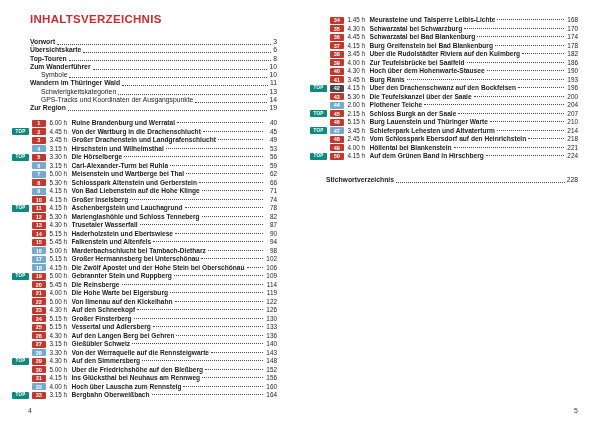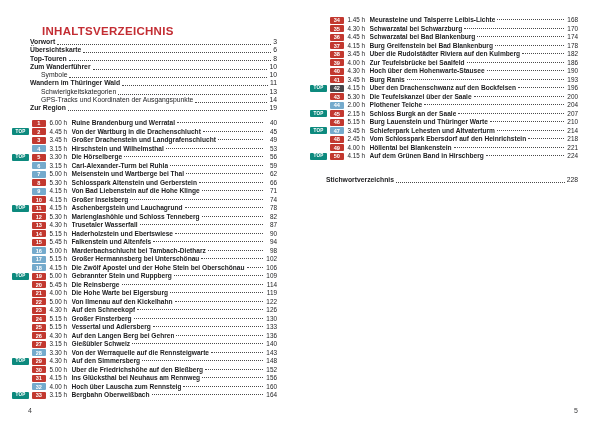--- a/index.html
+++ b/index.html
@@ -1,21 +1,21 @@
 <!DOCTYPE html>
 <html style="--title-red: #c32d33; --badge-red: #c2382f; --badge-blue: #74aacc; --badge-black: #47474b; --top-teal: #0d8a7e;"><head>
 <meta charset="utf-8">
 <style>
   html,body{margin:0;padding:0;background:#ffffff;}
   .book{position:relative;width:600px;height:428px;background:#ffffff;overflow:hidden;
         font-family:"Liberation Sans",sans-serif;color:#1d1d1f;}
   .page{position:absolute;top:0;width:300px;height:428px;}
   .page.left{left:0;}
   .page.right{left:300px;}
-  h1.toc-title{position:absolute;left:30px;top:13px;margin:12px;font-size:11.5px;
+  h1.toc-title{position:absolute;left:30px;top:13px;margin:0;font-size:11.5px;
         font-weight:bold;letter-spacing:.3px;color:var(--title-red,#c32d33);}
   .intro{position:absolute;left:30px;top:38px;width:247px;}
   .intro-row{display:flex;align-items:flex-end;height:8.3px;font-size:6.8px;font-weight:bold;line-height:8.3px;}
   .intro-row.sub{font-weight:normal;padding-left:11px;}
   .intro-row .pg{font-weight:normal;}
   .leader{flex:1;border-bottom:1px dotted #4a4a4a;margin:0 2px 1.5px 2px;min-width:6px;}
   .tours{position:absolute;}
   .tours.p4{left:12px;top:119px;width:265px;}
   .tours.p5{left:10px;top:16px;width:268px;}
   .tour-row{display:flex;align-items:center;height:8.5px;font-size:6.6px;line-height:8.5px;}

